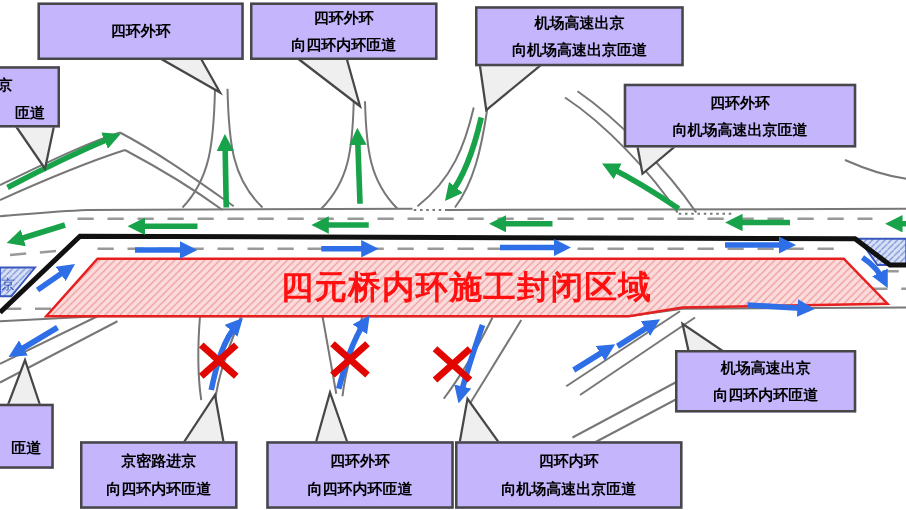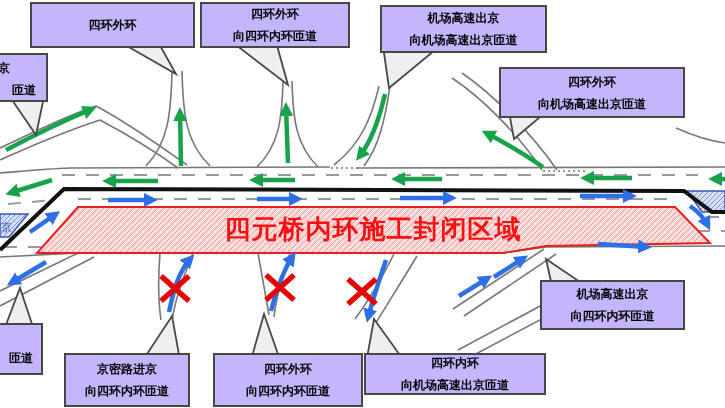--- a/index.html
+++ b/index.html
@@ -195,21 +195,21 @@
 <div class="callout" id="c6" style="left:47px;top:353px;width:126px;height:54px;margin-left:17px;">
   <div class="ln">京密路进京</div>
   <div class="ln">向四环内环匝道</div>
 </div>
 
 <div class="callout" id="c7" style="left:213px;top:353px;width:150px;height:54px;">
   <div class="ln">四环外环</div>
   <div class="ln">向四环内环匝道</div>
 </div>
 
-<div class="callout" id="c8" style="left:364px;top:353px;width:182px;height:42px;">
+<div class="callout" id="c8" style="left:364px;top:353px;width:182px;height:54px;">
   <div class="ln">四环内环</div>
   <div class="ln">向机场高速出京匝道</div>
 </div>
 
 <div class="callout" id="c9" style="left:540px;top:280px;width:145px;height:50px;">
   <div class="ln">机场高速出京</div>
   <div class="ln">向四环内环匝道</div>
 </div>
 
 <div class="callout partial" id="c10" style="left:-100px;top:323px;width:143px;height:52px;">

